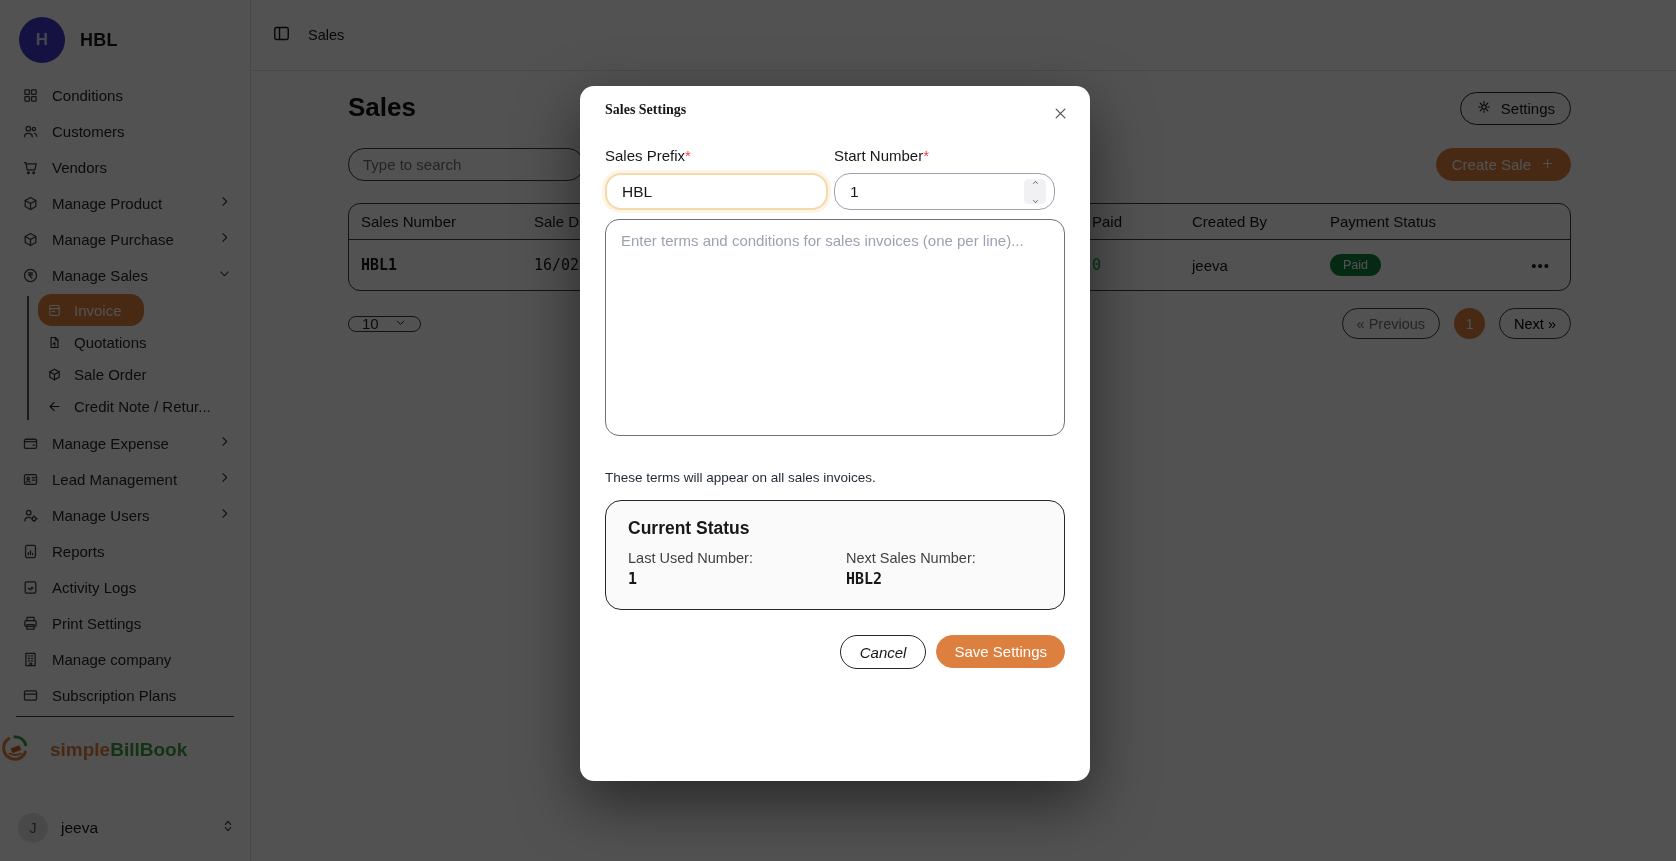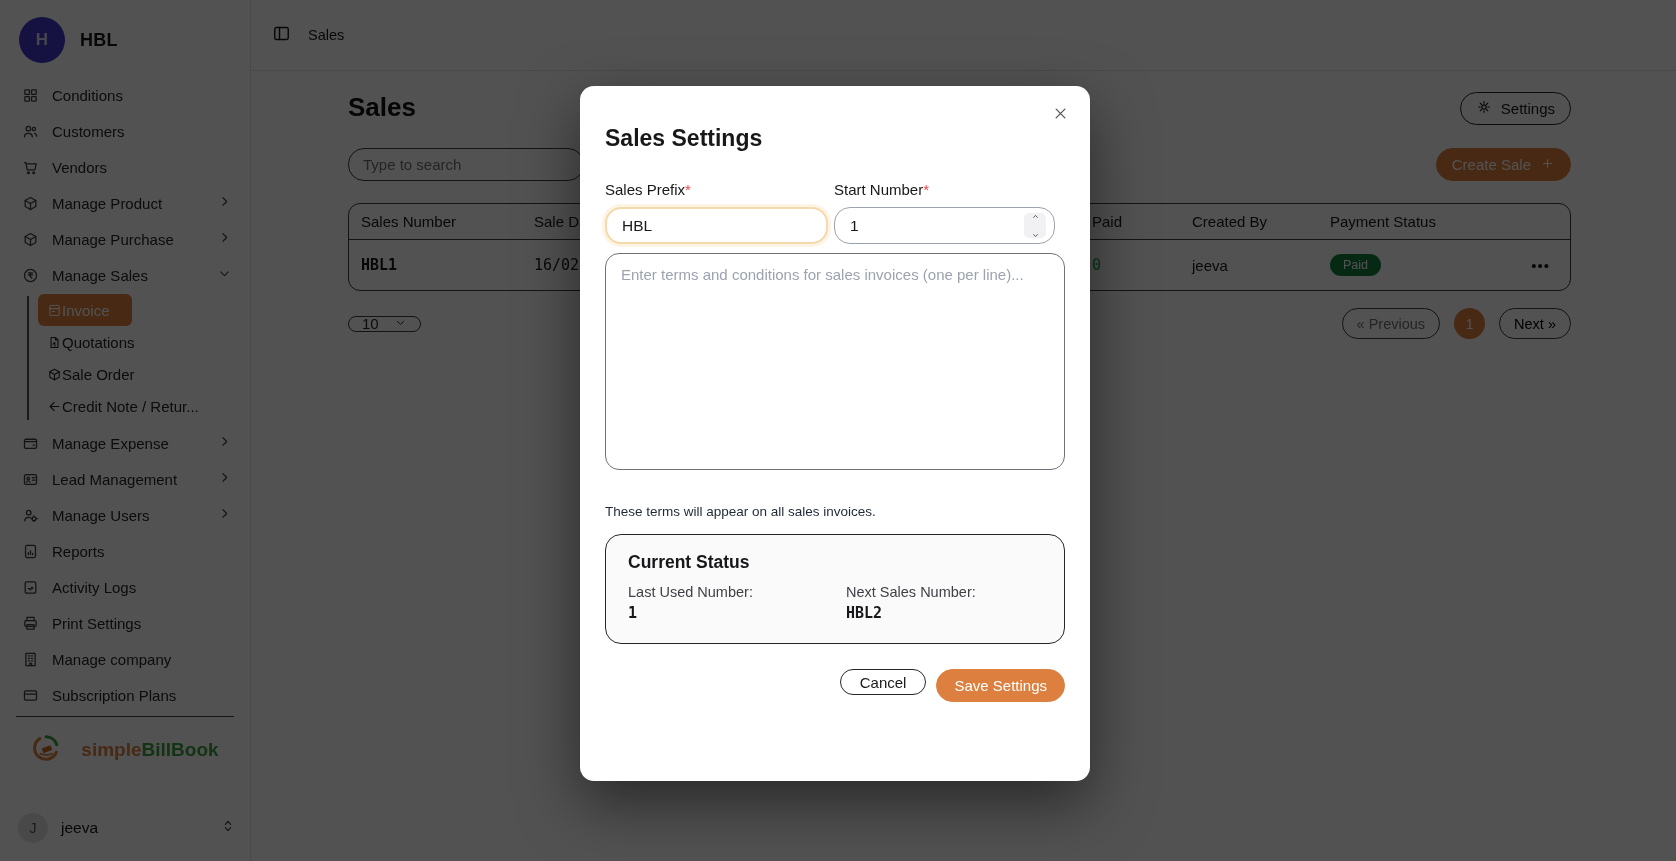--- a/index.html
+++ b/index.html
@@ -19,28 +19,28 @@
                   align-items:center; justify-content:center; }
   .brand-name { font-size:18px; font-weight:700; letter-spacing:.2px; }
   .menu { padding:6px 8px 0 12px; }
   .mi { height:36px; display:flex; align-items:center; gap:13px; padding:0 10px;
         border-radius:8px; font-size:15px; color:#27272a; cursor:pointer; }
   .mi svg { flex:0 0 auto; color:#3f3f46; }
   .mi .chev { margin-left:auto; color:#3f3f46; }
   .subs { position:relative; padding:1px 0 3px; }
   .subs::before { content:''; position:absolute; left:15px; top:3px; bottom:5px;
                   width:1.5px; background:#52525b; }
-  .sub { margin-left:26px; height:32px; display:flex; align-items:center; 
-         padding:0 22px 0 9px; border-radius:6px; font-size:15px; color:#27272a;
+  .sub { margin-left:26px; height:32px; display:flex; align-items:center; gap:12px;
+         padding:0 22px 0 9px; border-radius:14px; font-size:15px; color:#27272a;
          width:fit-content; cursor:pointer; }
   .sub.active { background:var(--primary,#dd7f3f); color:#fff; }
   .sub.active svg { color:#fff; }
   .sb-divider { position:absolute; left:16px; right:16px; top:716px; height:1px; background:#3f3f46; }
   .sb-logo { position:absolute; top:733px; left:0; right:0; display:flex; align-items:center;
-             justify-content:center; gap:20px; }
+             gap:20px; }
   .sb-logo-text { font-size:19px; font-weight:700; }
   .sb-logo-text .p1 { color:var(--primary,#dd7f3f); }
   .sb-logo-text .p2 { color:#3f9e43; }
   .sb-user { position:absolute; left:18px; right:14px; top:811px; height:34px;
              display:flex; align-items:center; gap:13px; cursor:pointer; }
   .sb-avatar { width:30px; height:30px; border-radius:50%; background:#e4e4e7; color:#52525b;
                font-size:14px; display:flex; align-items:center; justify-content:center; }
   .sb-user-name { font-size:15.5px; color:#18181b; }
   .sb-user .chev { margin-left:auto; color:#3f3f46; }
 
@@ -85,21 +85,21 @@
             color:#fff; font-size:14px; display:flex; align-items:center; justify-content:center;
             cursor:pointer; }
 
   
   .overlay { position:absolute; inset:0; background:rgba(0,0,0,0.68); z-index:10; }
   .modal { position:absolute; left:580px; top:86px; width:510px; height:695px; background:#fff;
            border-radius:14px; z-index:20; box-shadow:0 22px 60px rgba(0,0,0,.5); padding:0 25px; }
   .modal-close { position:absolute; top:18px; right:19px; width:22px; height:22px; border:none;
                  background:transparent; color:#52525b; cursor:pointer; display:flex;
                  align-items:center; justify-content:center; }
-  .modal h2 { margin-top:39px; font-size:23px; font-weight:700; }
+  .modal h2 { margin-top:16px; font-size:14px; font-weight:700;font-family:Liberation Serif, serif; }
   .fields { display:flex; gap:6px; margin-top:29px; }
   .field { display:flex; flex-direction:column; }
   .field label { font-size:15px; margin-bottom:9px; }
   .req { color:var(--red,#ef4444); }
   .inp { height:37px; border-radius:16px; font-size:15.5px; padding:0 15px; outline:none;
          font-family:"Liberation Sans",sans-serif; color:#18181b; }
   .inp.prefix { width:223px; border:2px solid #f5d8ab; box-shadow:0 0 0 3px #fdf4e4; }
   .numwrap { position:relative; width:221px; }
   .inp.start { width:221px; border:1px solid #9ca3af; }
   .spinner { position:absolute; right:9px; top:6px; width:22px; height:25px; background:#f1f1f3;
@@ -112,21 +112,21 @@
            resize:none; outline:none; color:#18181b; }
   .terms::placeholder { color:#9ca3af; }
   .help { margin-top:30px; font-size:13.5px; color:#1f2937; }
   .status-card { margin-top:15px; width:460px; height:110px; background:#fafafa;
                  border:1px solid #27272a; border-radius:16px; padding:17px 22px; }
   .status-card h3 { font-size:17.5px; font-weight:700; color:#18181b; }
   .status-grid { display:grid; grid-template-columns:218px 1fr; margin-top:11px; }
   .status-label { font-size:14.5px; color:#3f3f46; }
   .status-value { font-size:15px; font-weight:700; margin-top:4px; }
   .modal-foot { display:flex; justify-content:flex-end; gap:10px; margin-top:25px; }
-  .btn.cancel { height:26px; border:1.5px solid #27272a; border-radius:17px; padding:0 19px; }
+  .btn.cancel { height:34px; border:1.5px solid #27272a; border-radius:17px; padding:0 19px;font-style:italic; }
   .btn.save { height:33px; border-radius:17px; padding:0 17px; }
 </style>
 </head>
 <body>
 
 <aside class="sidebar">
   <div class="brand">
     <div class="brand-circle">H</div>
     <div class="brand-name">HBL</div>
   </div>

